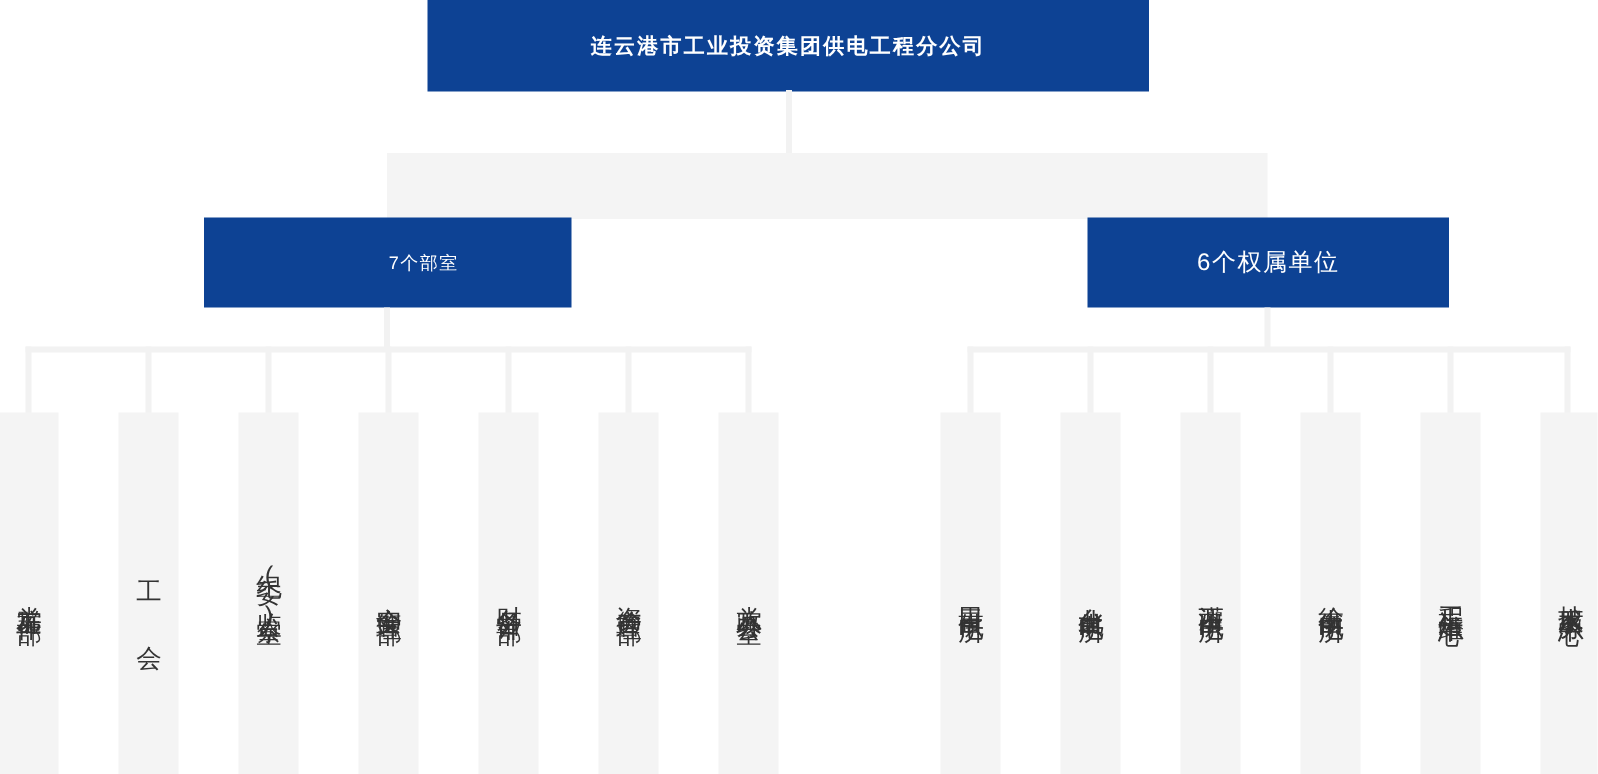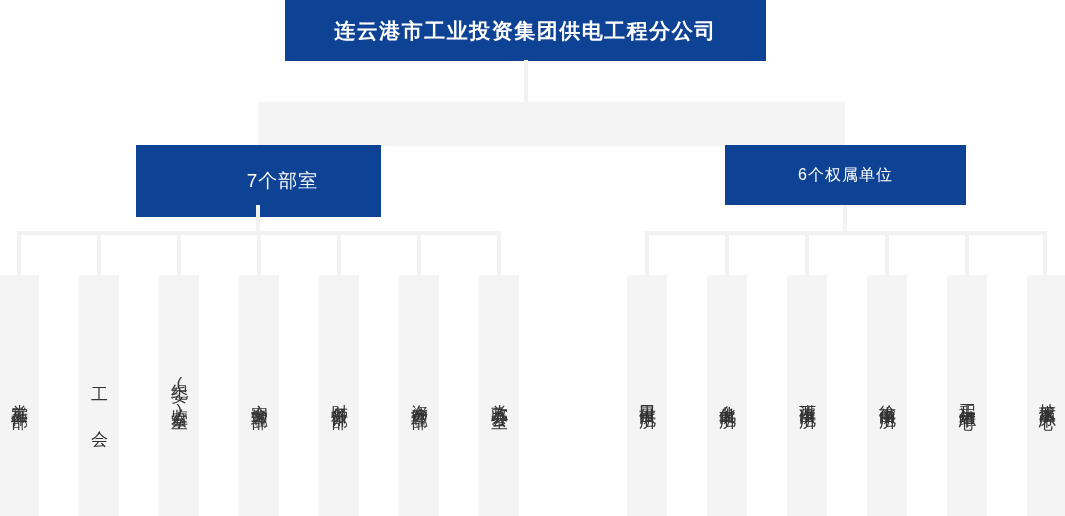--- a/index.html
+++ b/index.html
@@ -32,30 +32,30 @@
     justify-content: center;
     text-align: center;
     box-sizing: border-box;
     letter-spacing: 1px;
   }
   #root-node {
     left: 285px;
     top: 0px;
     width: 481px;
     height: 61px;
-    font-size: 21px;
+    font-size: 14px;
     font-weight: bold;
     letter-spacing: 1.5px;
   }
   #branch-node-left {
     left: 136px;
     top: 145px;
     width: 245px;
-    height: 72px;
-    font-size: 19px;
+    height: 60px;
+    font-size: 12px;
     font-weight: normal;
     padding-left: 48px;
   }
   #branch-node-right {
     left: 725px;
     top: 145px;
     width: 241px;
     height: 60px;
     font-size: 16px;
     font-weight: normal;

